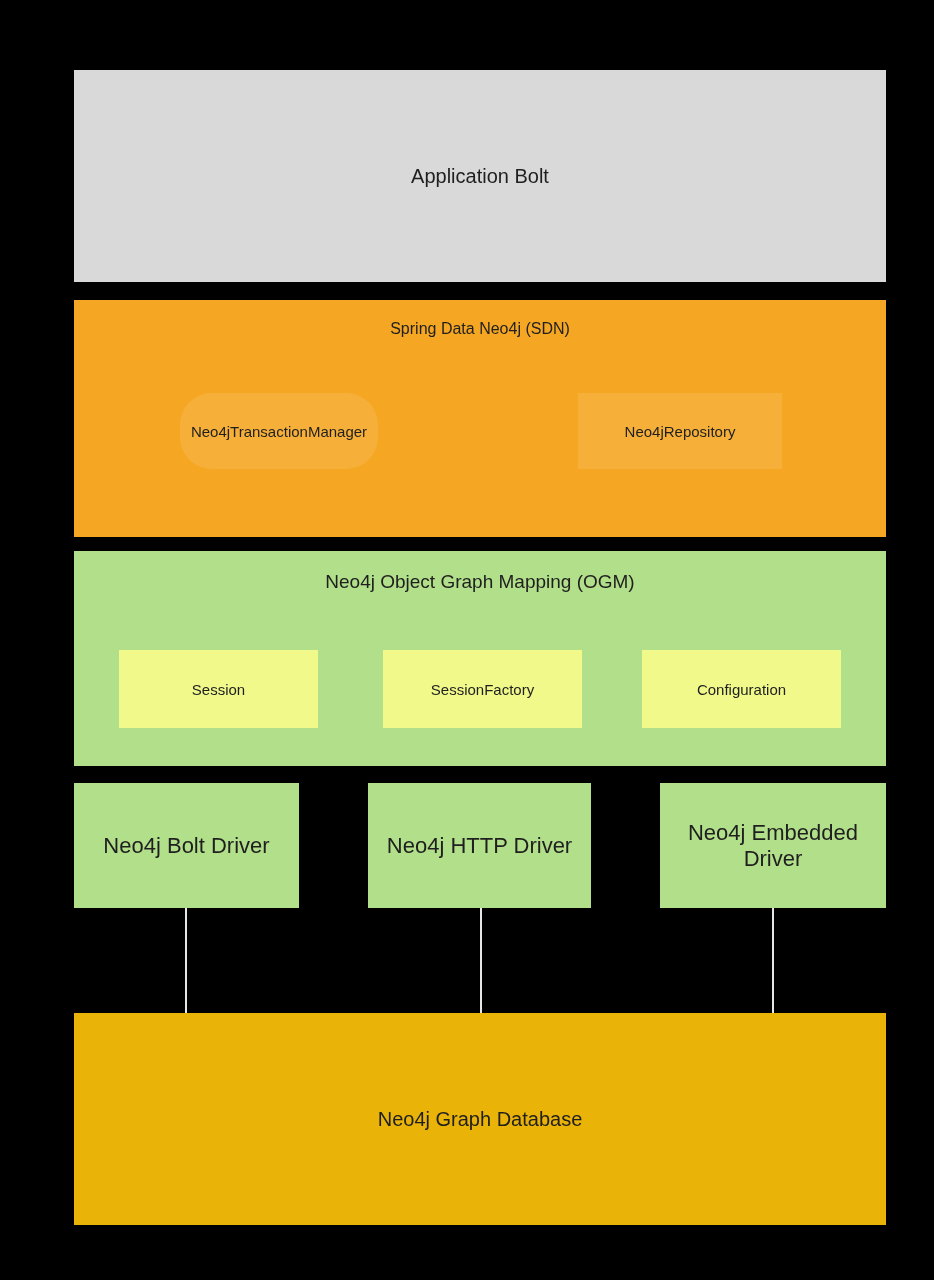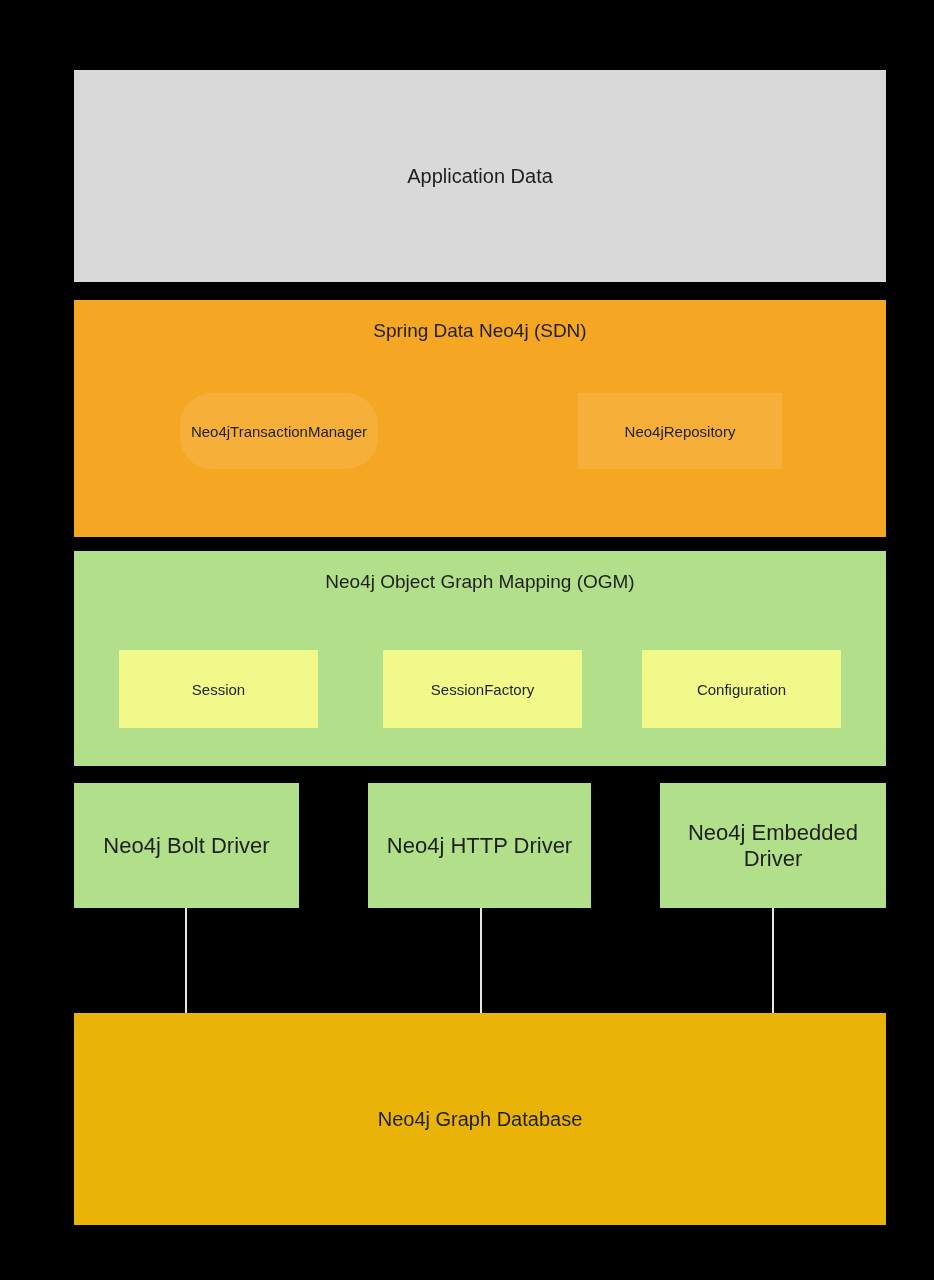--- a/index.html
+++ b/index.html
@@ -26,21 +26,21 @@
   .layer-label {
     font-size: 20px;
     color: #1f1f1f;
   }
   
   .app-box    { left: 74px;  top: 70px;   width: 812px; height: 212px; }
   
   .sdn-box    { left: 74px;  top: 300px;  width: 812px; height: 237px; display: block; }
   .sdn-title  {
     position: absolute; left: 0; top: 20px; width: 100%;
-    text-align: center; font-size: 19px; color: #1f1f1f;
+    text-align: center; font-size: 16px; color: #1f1f1f;
   }
   .sdn-inner-1 { left: 106px; top: 93px; width: 198px; height: 76px; }
   .sdn-inner-2 { left: 504px; top: 93px; width: 204px; height: 76px; }
   .inner-label { font-size: 15px; color: #1f1f1f; }
   
   .ogm-box    { left: 74px;  top: 551px;  width: 812px; height: 215px; display: block; }
   .ogm-title  {
     position: absolute; left: 0; top: 20px; width: 100%;
     text-align: center; font-size: 19px; color: #1f1f1f;
   }
@@ -64,21 +64,21 @@
   .connector-3 { left: 772px; }
   
   .db-box { left: 74px; top: 1013px; width: 812px; height: 212px; }
 </style>
 </head>
 <body>
 
 <div class="stage" style="background-color: rgb(0, 0, 0);">
 
   <div class="box app-box" style="background-color: rgb(217, 217, 217);">
-    <span class="layer-label">Application Data</span>
+    <span class="layer-label">Application Bolt</span>
   </div>
 
   <div class="box sdn-box" style="background-color: rgb(245, 166, 35);">
     <div class="sdn-title">Spring Data Neo4j (SDN)</div>
     <div class="box sdn-inner-1" style="background-color: rgb(246, 176, 58); border-radius: 32px;">
       <span class="inner-label">Neo4jTransactionManager</span>
     </div>
     <div class="box sdn-inner-2" style="background-color: rgb(246, 176, 58);">
       <span class="inner-label">Neo4jRepository</span>
     </div>

